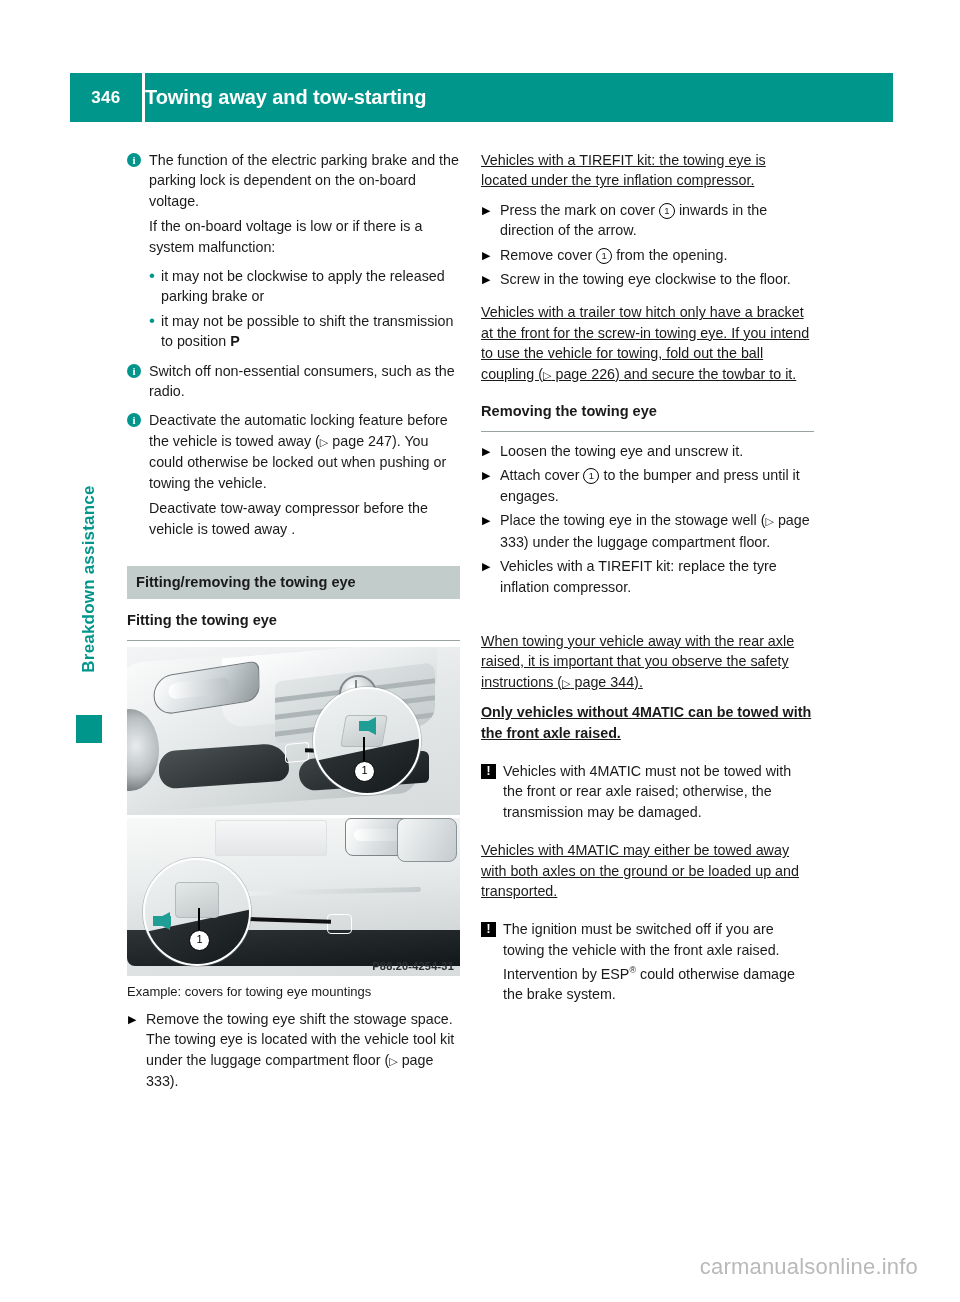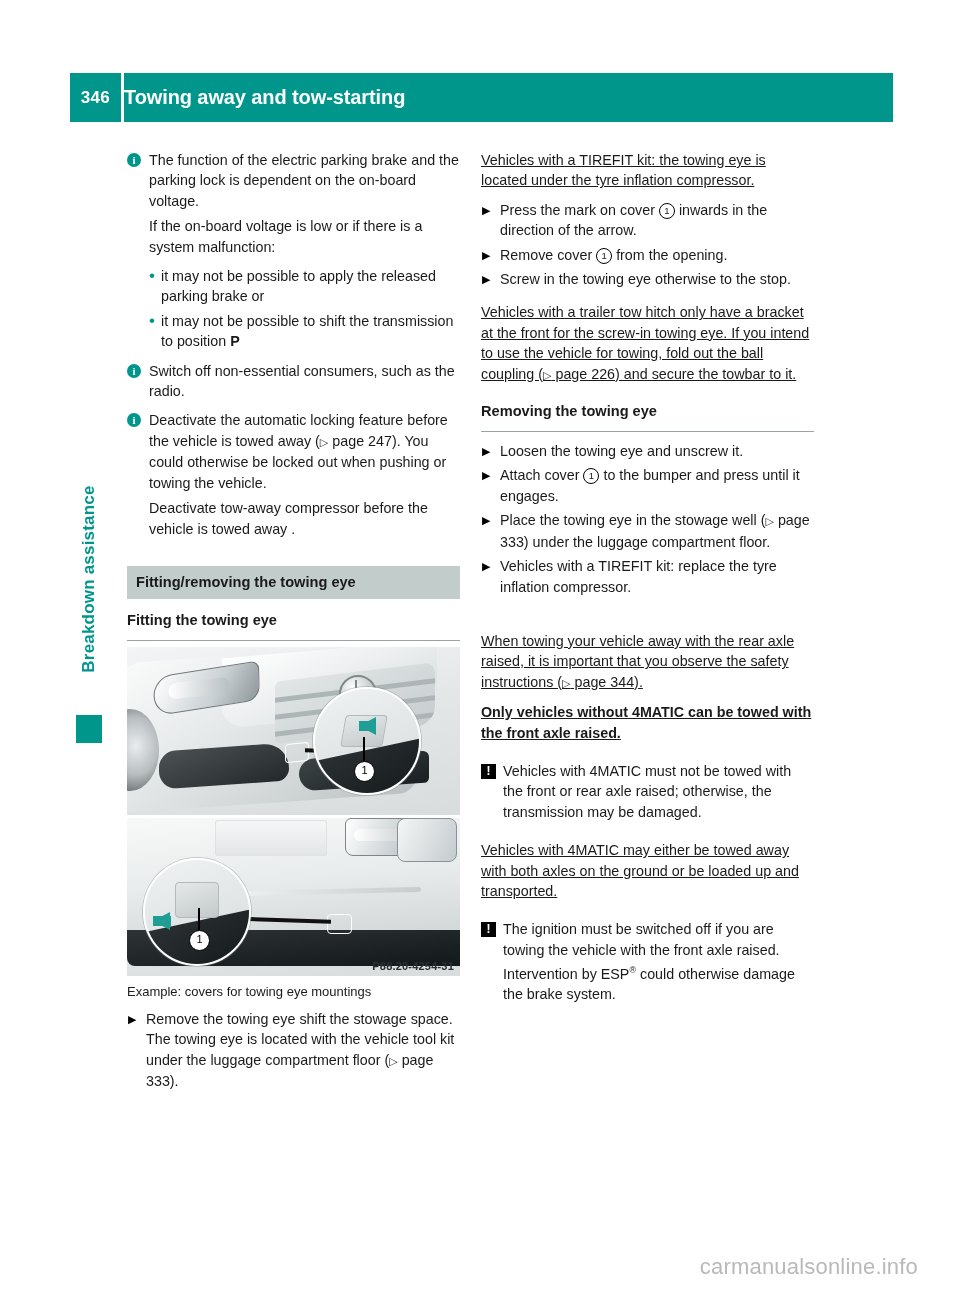--- a/index.html
+++ b/index.html
@@ -21,21 +21,21 @@
     position: absolute;
     left: 70px;
     top: 73px;
     width: 823px;
     height: 49px;
     background: #00968c;
     display: flex;
     align-items: stretch;
   }
   #page-number {
-    width: 51px;
+    width: 72px;
     display: flex;
     align-items: center;
     justify-content: center;
     color: #ffffff;
     font-size: 17px;
     font-weight: bold;
     letter-spacing: 0.3px;
   }
   #header-divider {
     width: 3px;
@@ -540,21 +540,21 @@
 
   <div class="note">
     <span class="icon-info">i</span>
     <span class="note-body">The function of the electric parking brake and the parking lock is dependent on the on-board voltage.</span>
     <span class="cont">If the on-board voltage is low or if there is a system malfunction:</span>
   </div>
 
   <ul class="bullets">
     <li>
       <span class="dot">•</span>
-      <span>it may not be possible to apply the released parking brake or</span>
+      <span>it may not be clockwise to apply the released parking brake or</span>
     </li>
     <li>
       <span class="dot">•</span>
       <span>it may not be possible to shift the transmission to position <b>P</b></span>
     </li>
   </ul>
 
   <div class="note">
     <span class="icon-info">i</span>
     <span class="note-body">Switch off non-essential consumers, such as the radio.</span>
@@ -633,21 +633,21 @@
   <div class="step">
     <span class="icon-step">▶</span>
     <span>Press the mark on cover <span class="circnum">1</span> inwards in the direction of the arrow.</span>
   </div>
   <div class="step">
     <span class="icon-step">▶</span>
     <span>Remove cover <span class="circnum">1</span> from the opening.</span>
   </div>
   <div class="step">
     <span class="icon-step">▶</span>
-    <span>Screw in the towing eye otherwise to the stop.</span>
+    <span>Screw in the towing eye clockwise to the floor.</span>
   </div>
 
   <div class="spacer-sm"></div>
 
   <p class="para">Vehicles with a trailer tow hitch only have a bracket at the front for the screw-in towing eye. If you intend to use the vehicle for towing, fold out the ball coupling (<span class="tri-open">▷</span> page 226) and secure the towbar to it.</p>
 
   <div class="spacer-sm"></div>
 
   <div class="h-sub h-sub-gap">Removing the towing eye</div>
 

